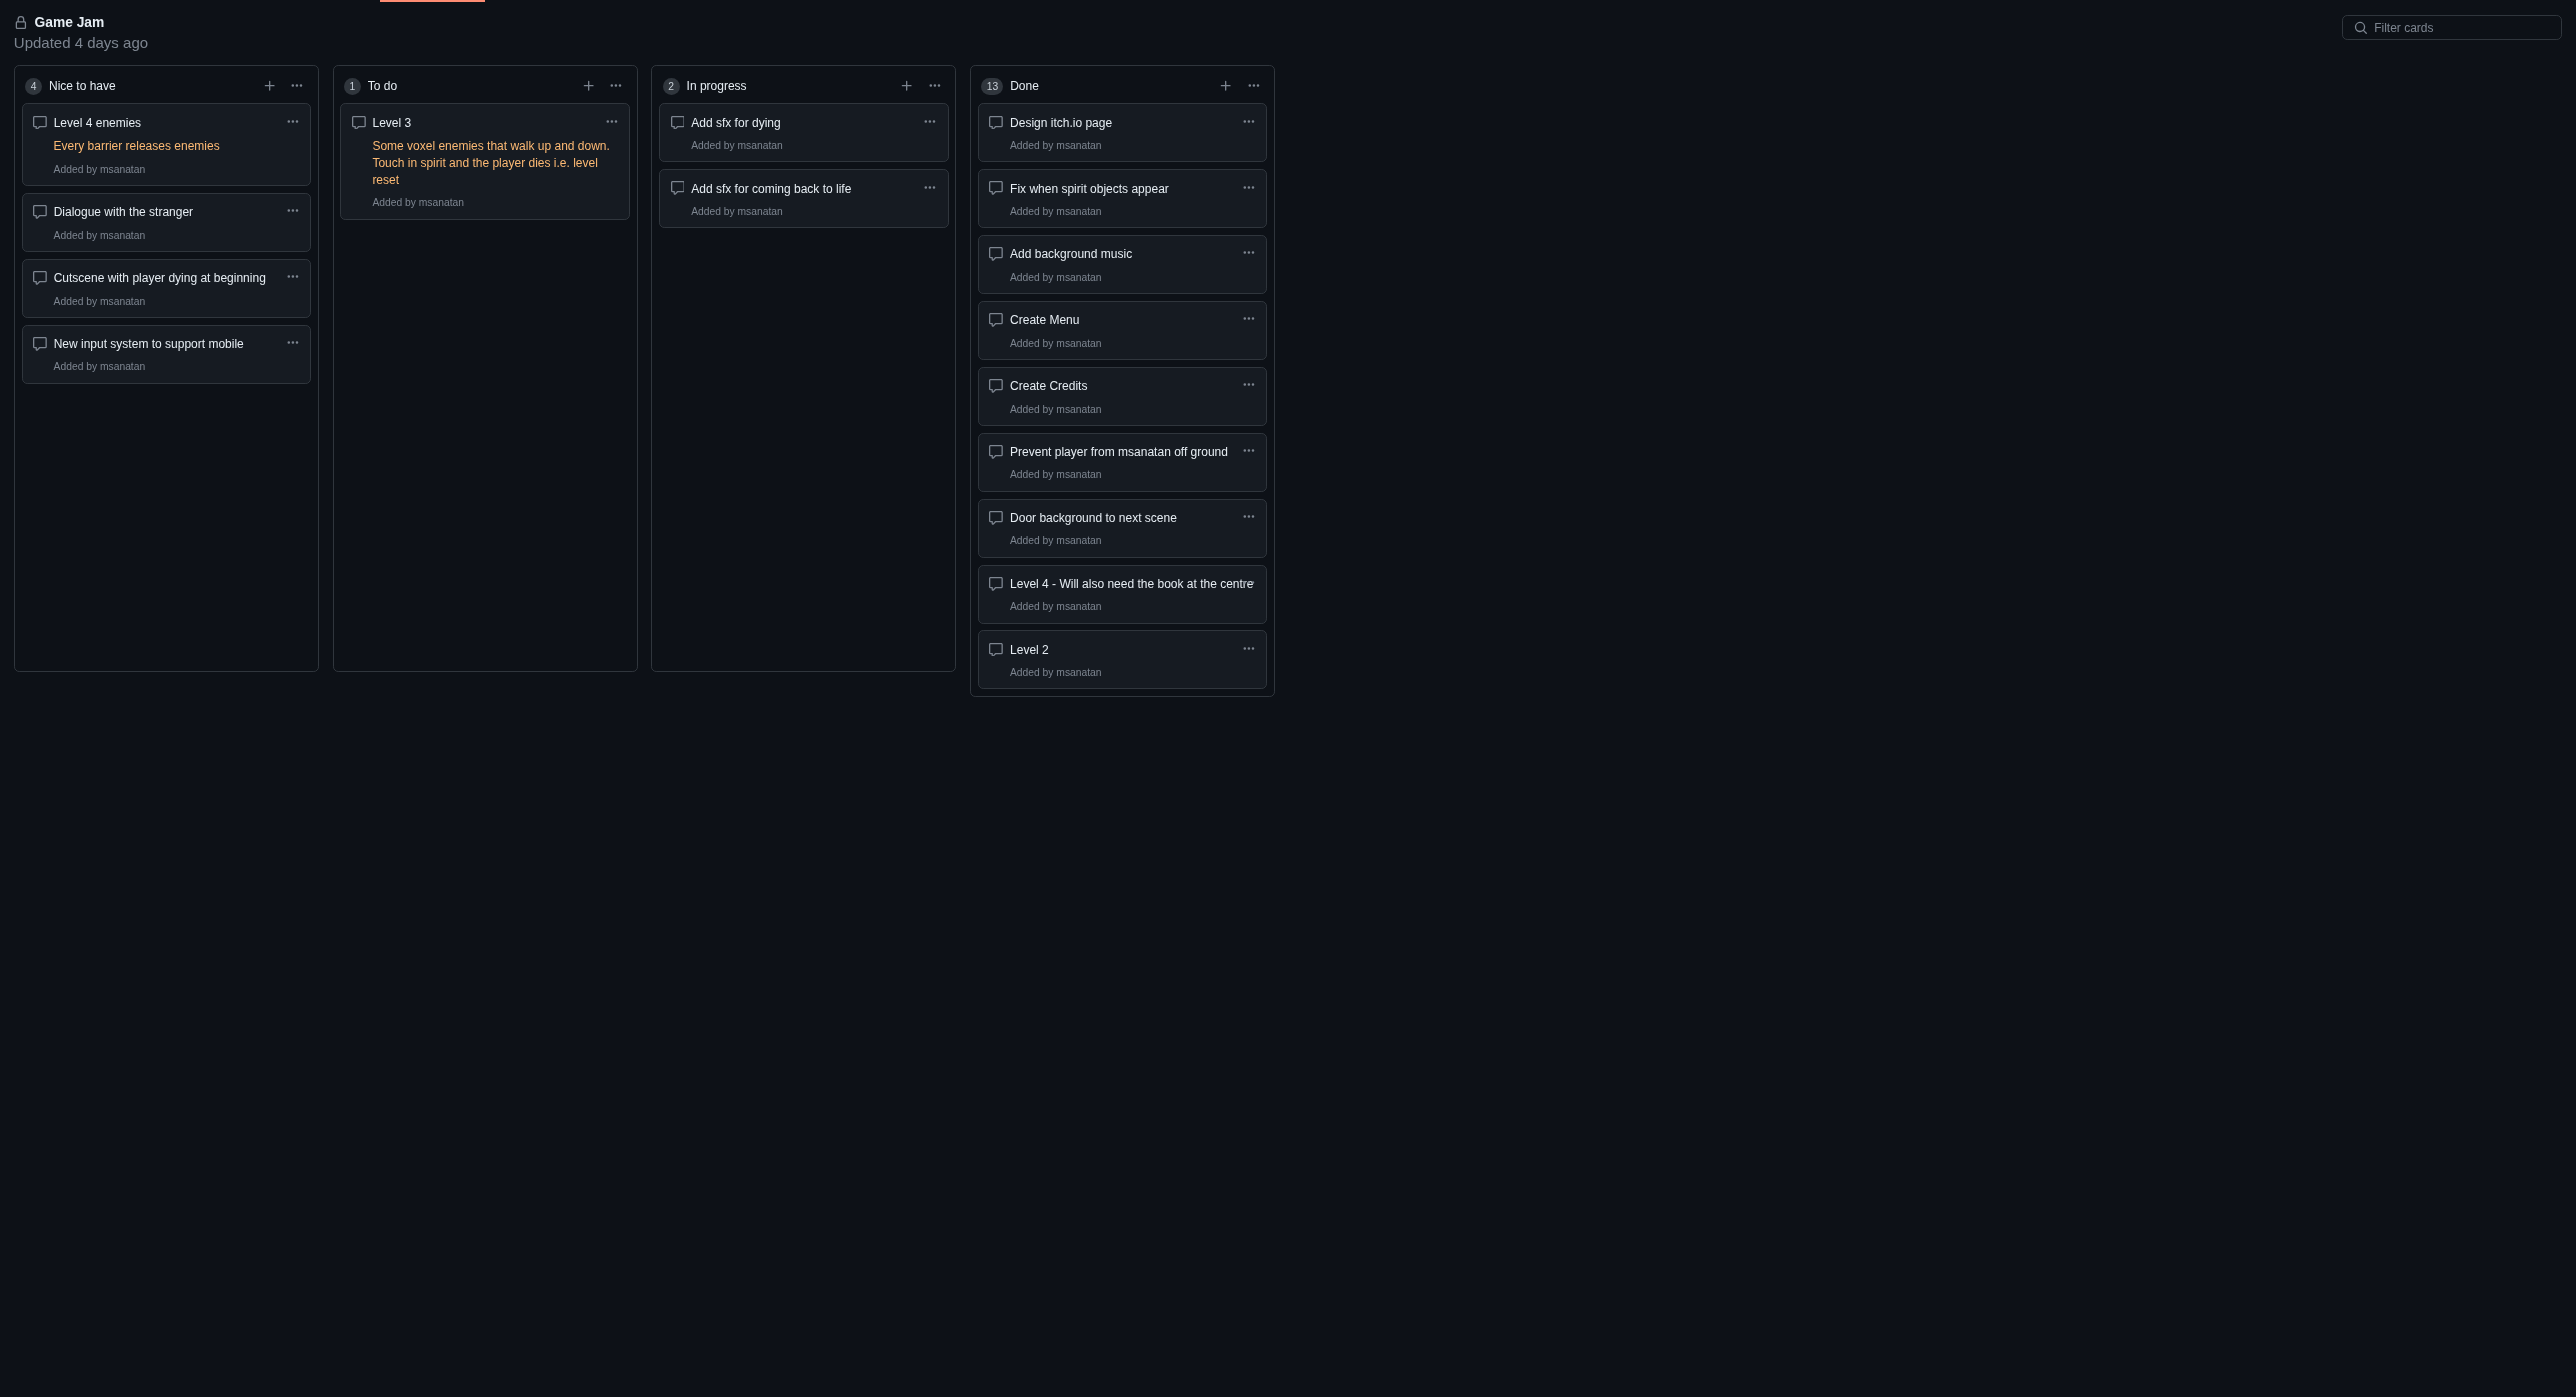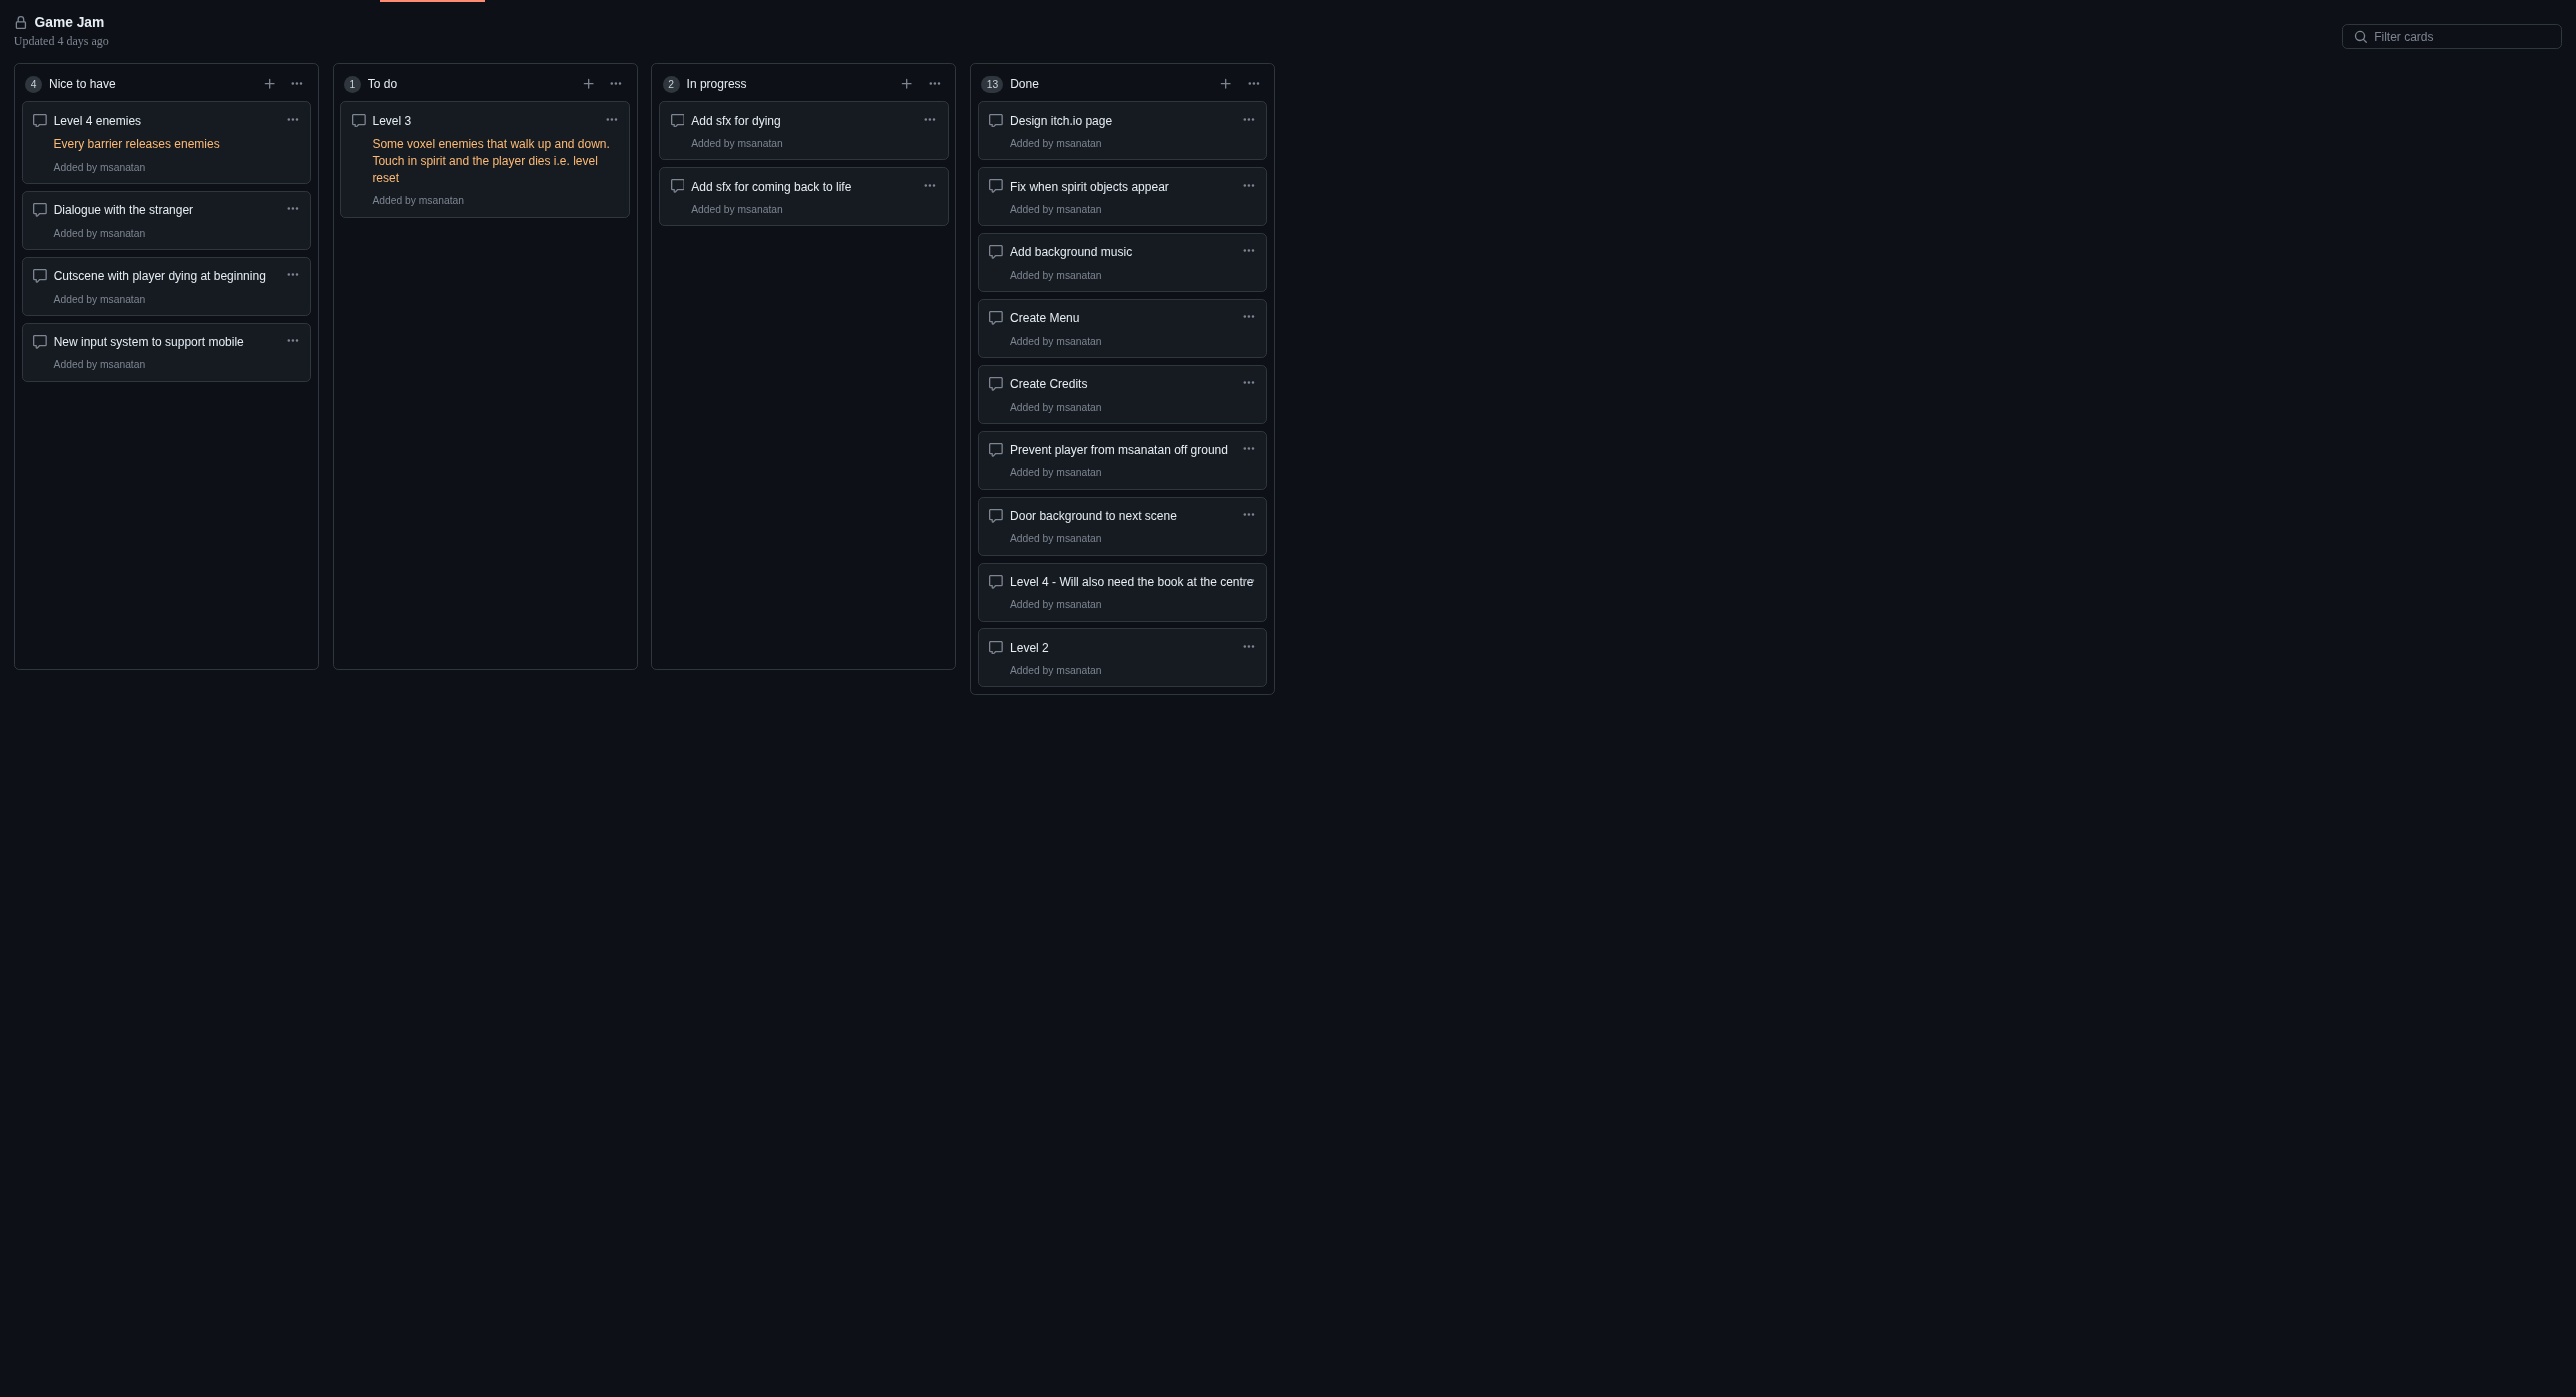--- a/index.html
+++ b/index.html
@@ -19,43 +19,42 @@
     content: "";
     position: absolute;
     left: 380px;
     width: 105px;
     height: 1.7px;
     background: #fd8c73;
     top: 0;
   }
   .header {
     display: flex;
-    align-items: flex-end;
+    align-items: flex-start;
     justify-content: space-between;
     padding: 13.8px 13.8px 6.9px 13.8px;
   }
   .title-block {
     display: flex;
     flex-direction: column;
     gap: 3.4px;
   }
   .title-row {
     display: flex;
     align-items: center;
     gap: 6.9px;
   }
   .title {
     font-weight: 600;
     font-size: 13.8px;
     color: #e6edf3;
   }
   .subtitle {
     color: #7d8590;
-    font-size: 12px;
-    font-family: Liberation Serif, serif;
+    font-size: 15px;
   }
   .search-box {
     display: flex;
     align-items: center;
     gap: 6.9px;
     background: #0d1117;
     border: 0.9px solid #30363d;
     border-radius: 5.2px;
     padding: 4.3px 10.3px;
     width: 220px;

